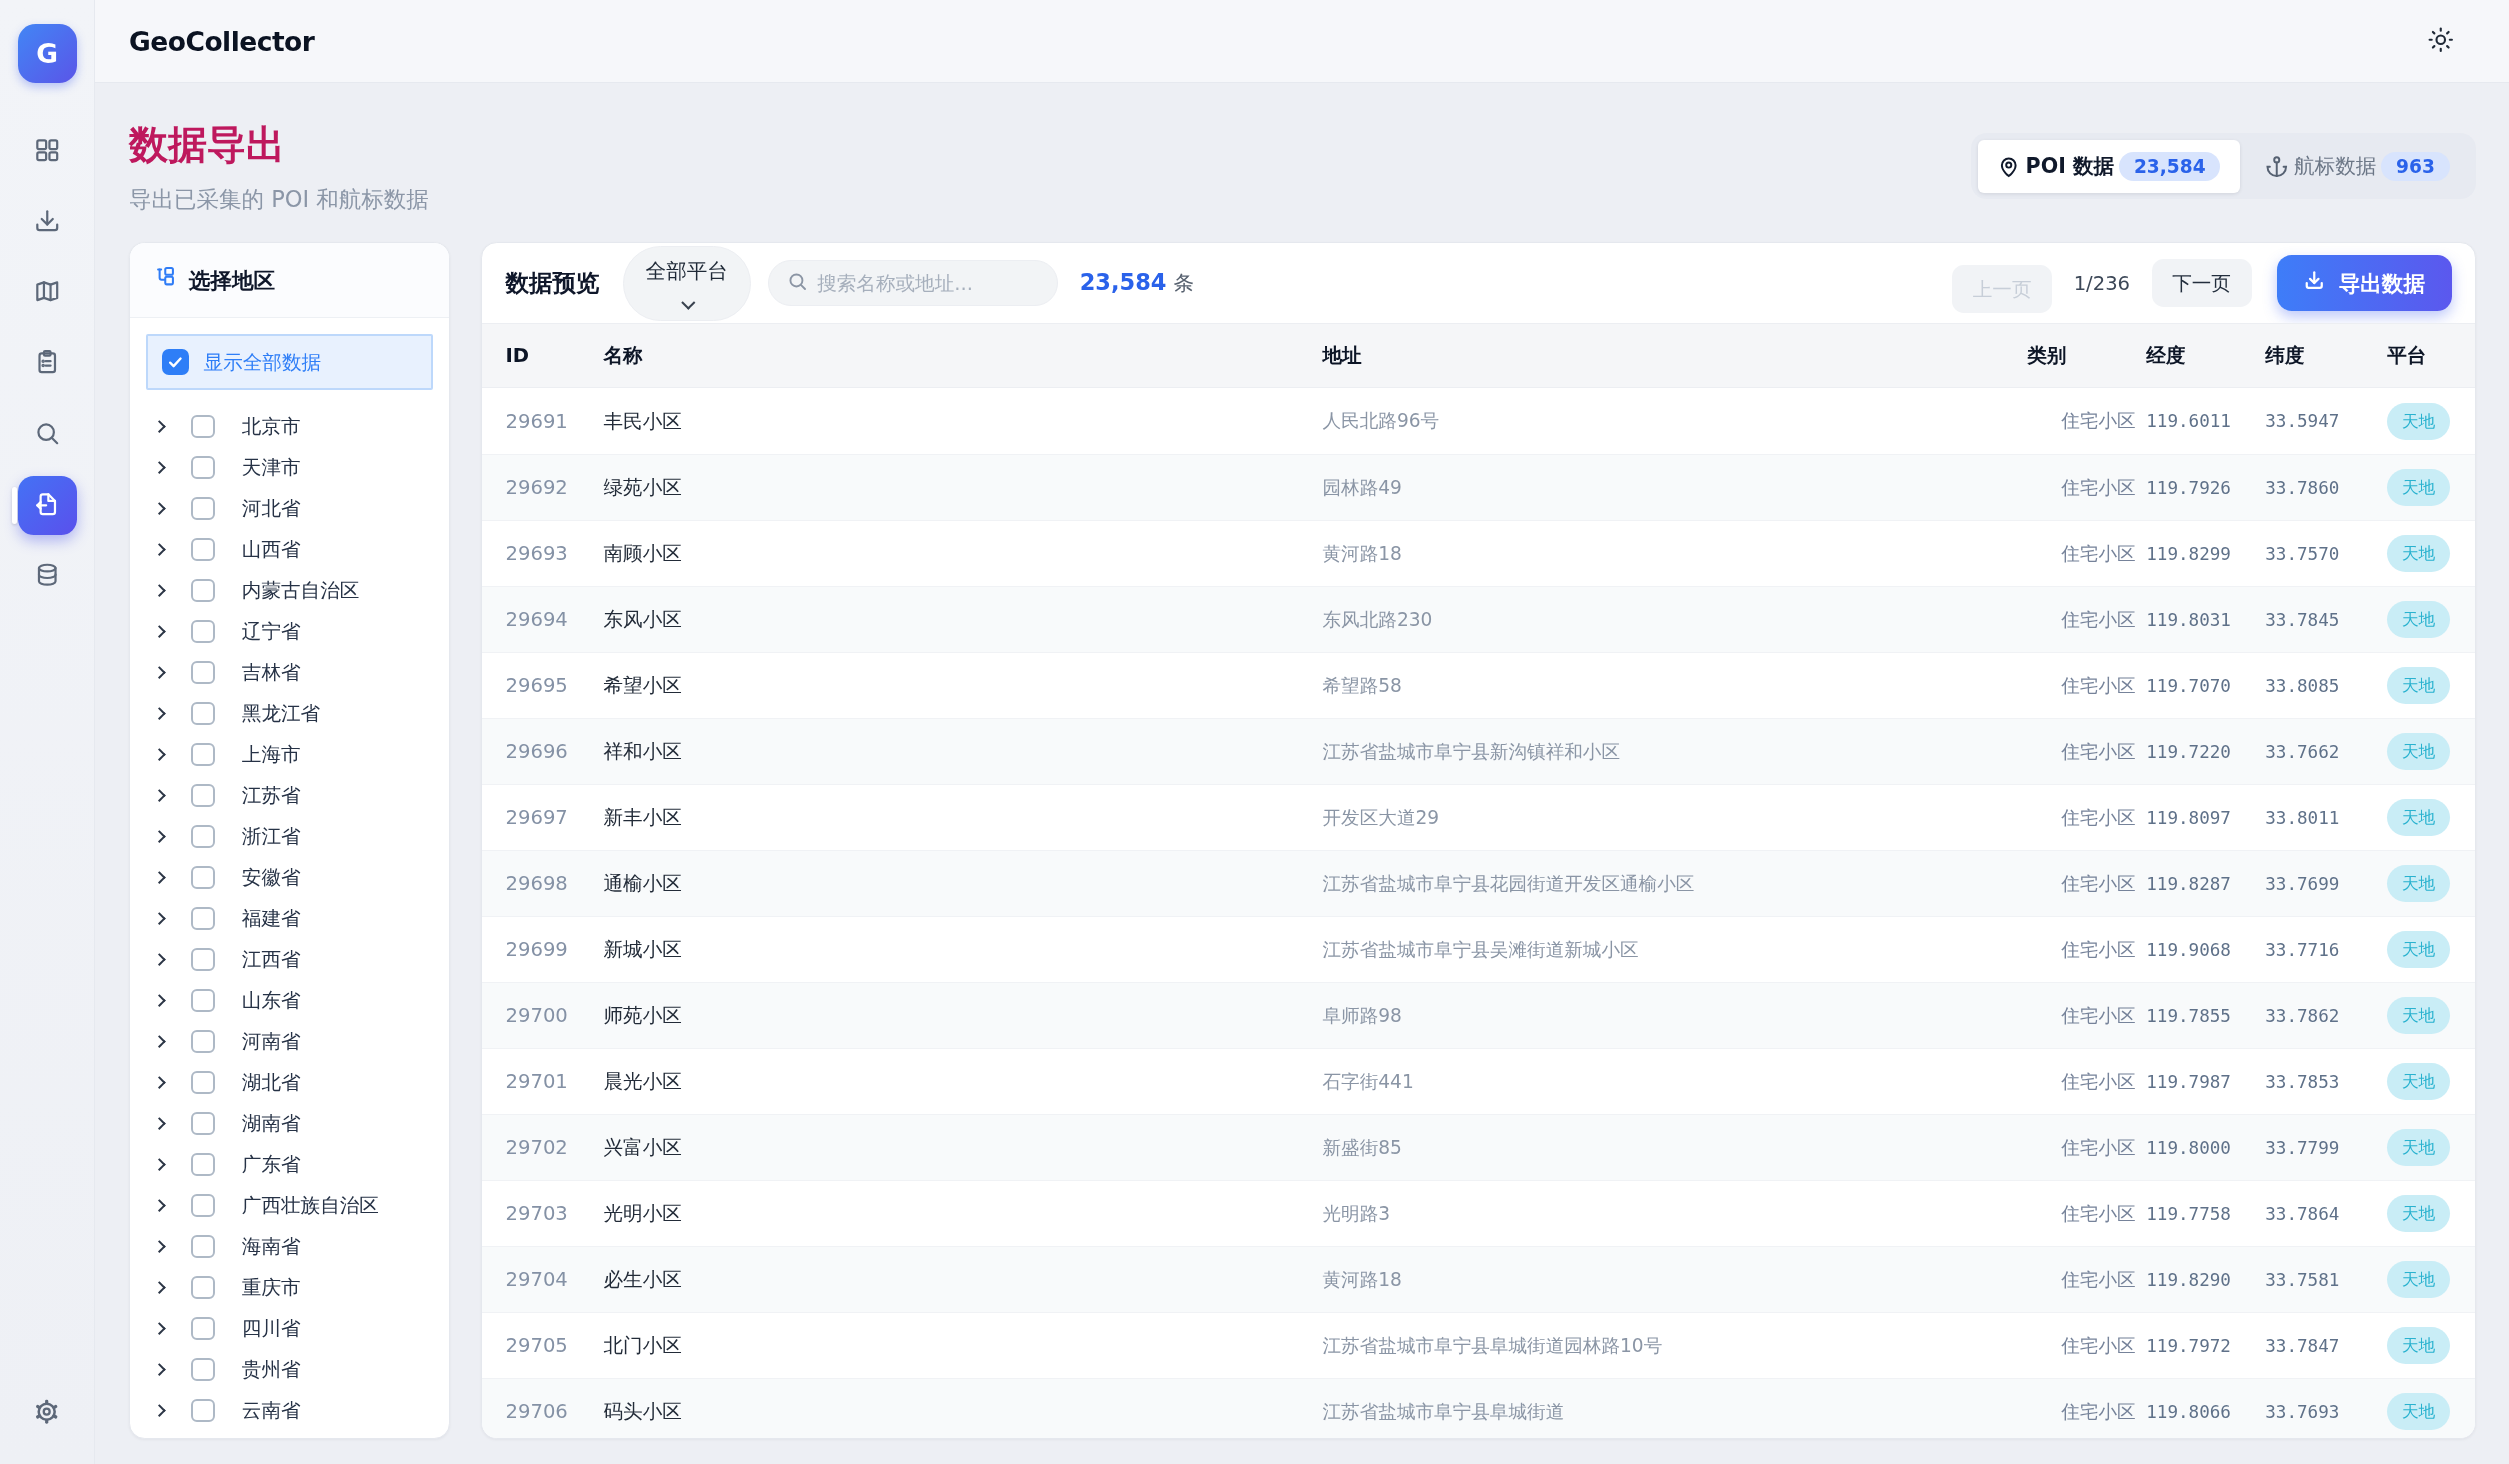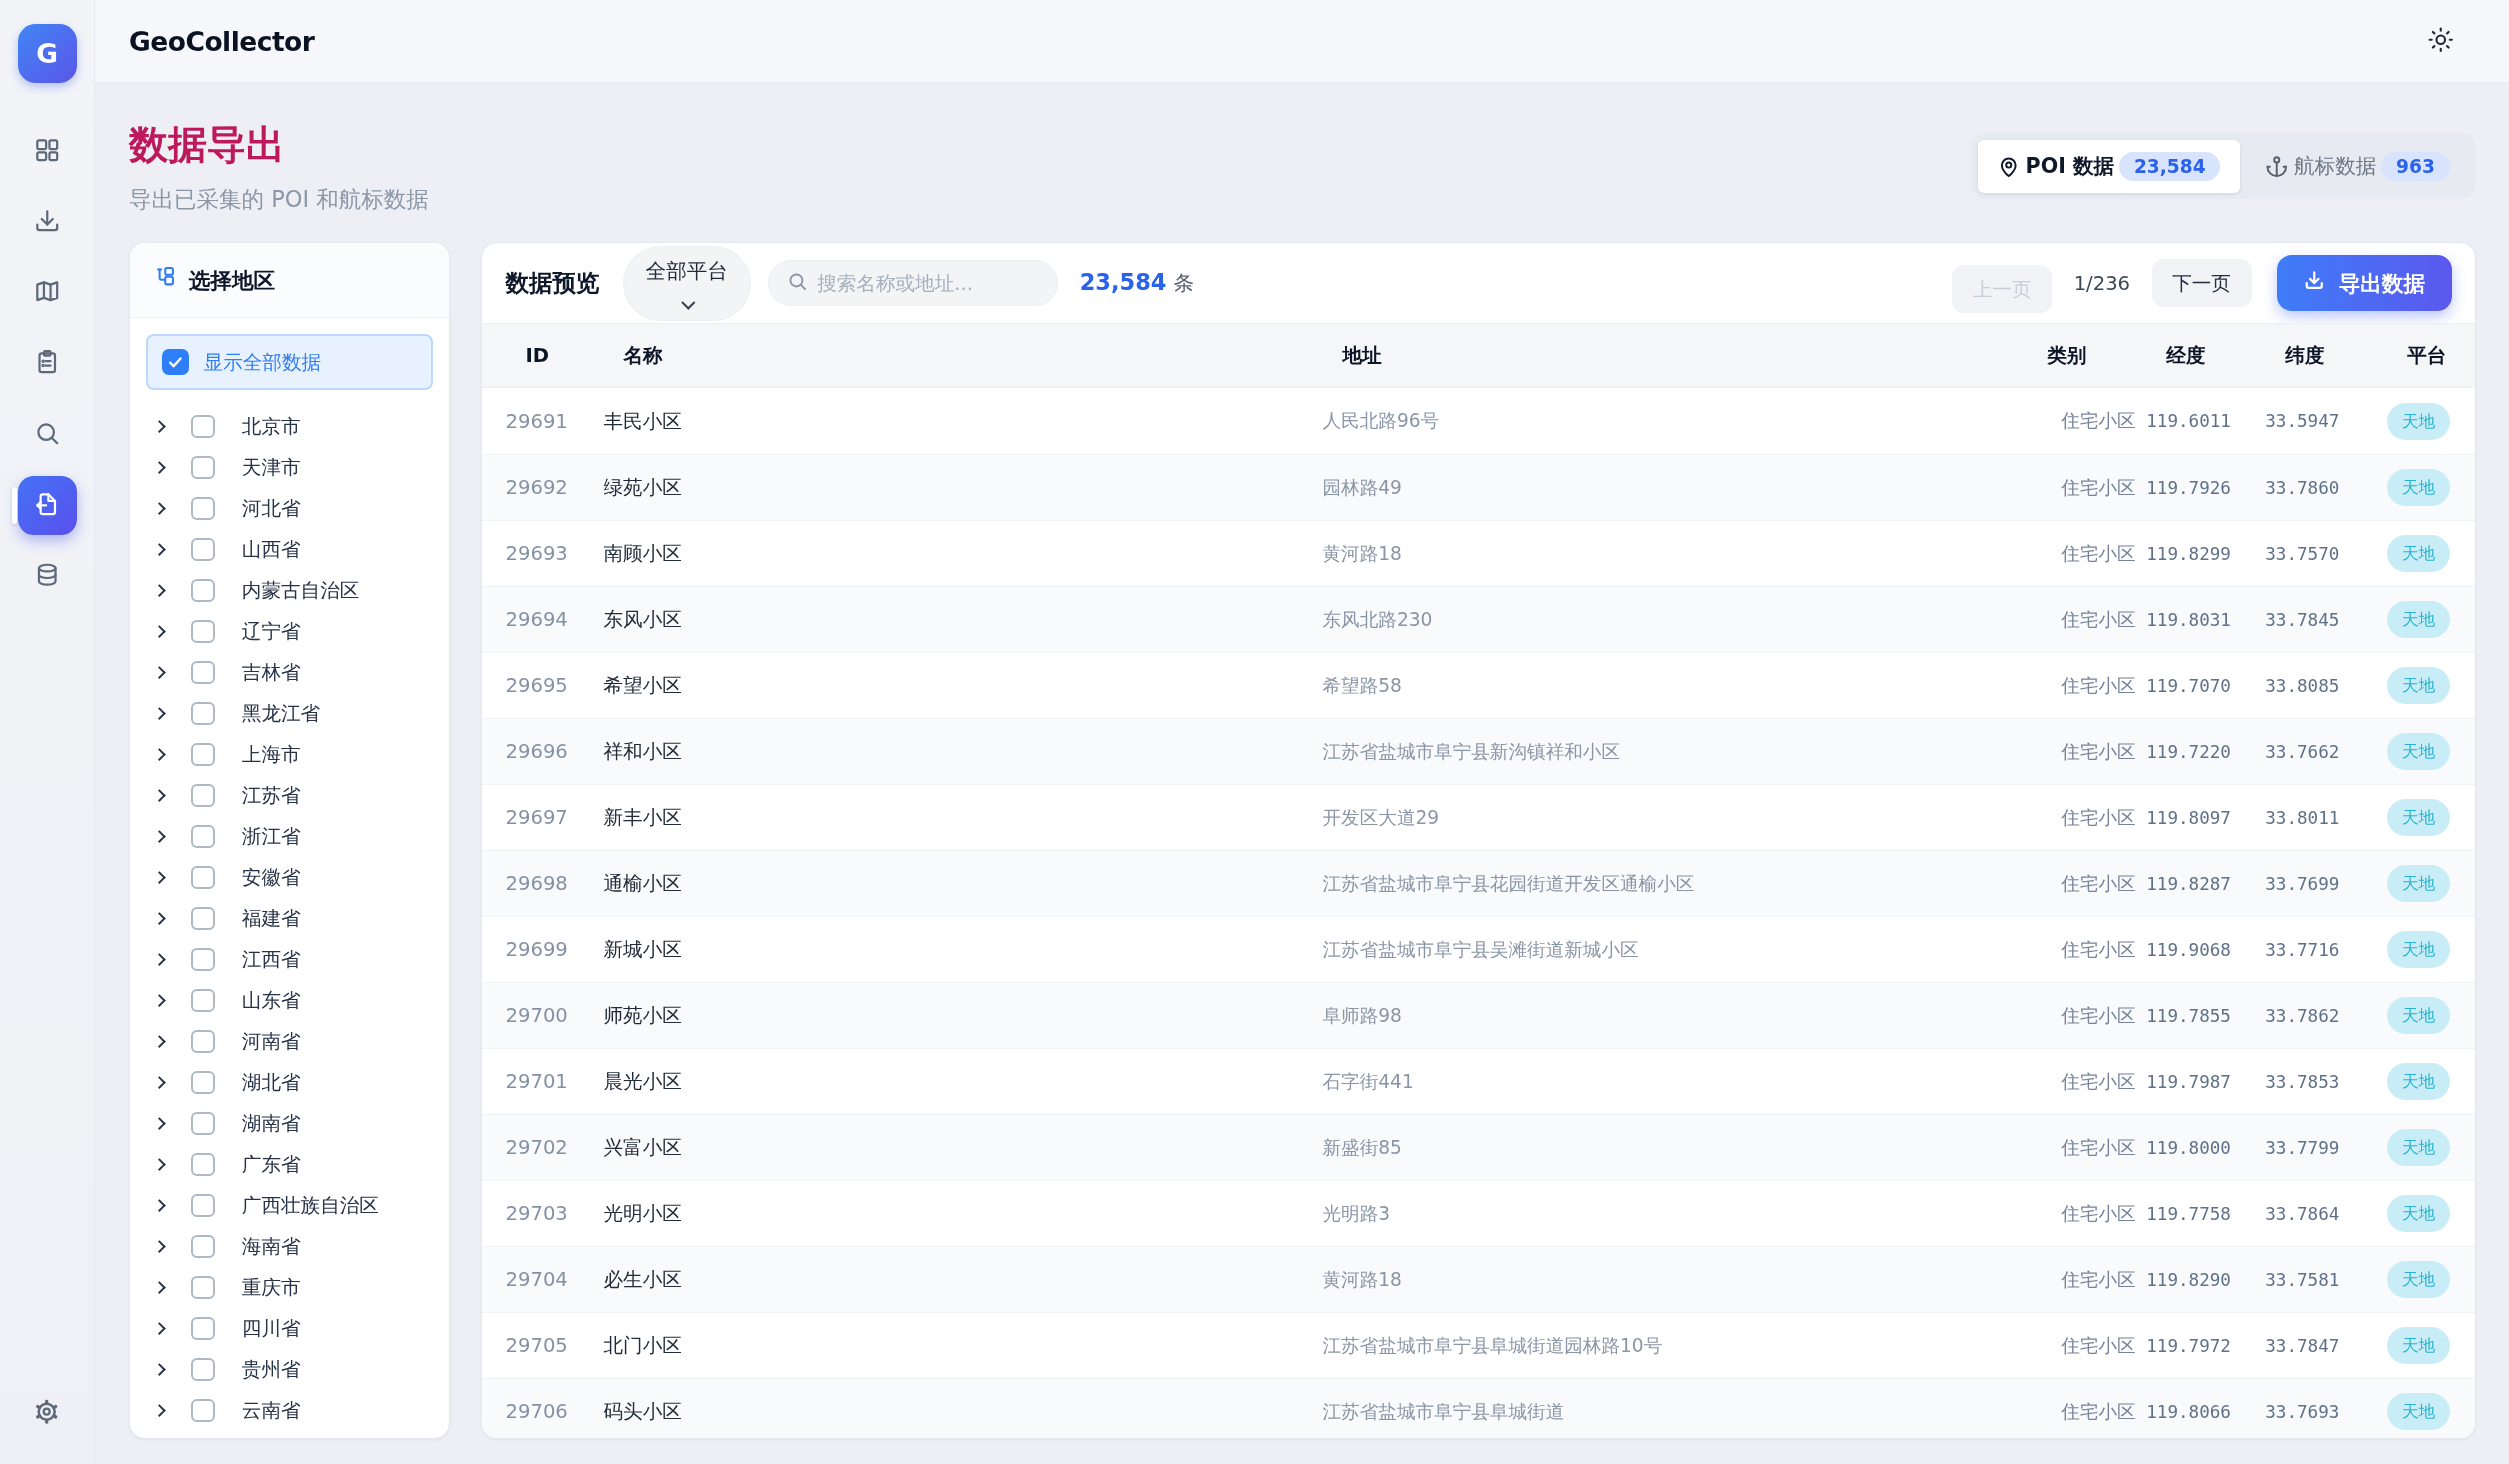--- a/index.html
+++ b/index.html
@@ -57,21 +57,21 @@
   .cols { margin-top:27.4px; display:flex; gap:31px; height:1197px; }
   .card { background:#ffffff; border:1px solid #e5e8ee; border-radius:15.7px;
           box-shadow:0 1px 2.9px rgba(16,24,40,.05); overflow:hidden; }
 
   
   .sidebar { width:321px; display:flex; flex-direction:column; }
   .panel-head { display:flex; align-items:center; gap:12.7px; padding:22.5px 23.5px; background:#fbfcfe;
                 border-bottom:1px solid #edf0f4; }
   .panel-head svg { width:22.5px; height:22.5px; color:#2f7cf6; }
   .panel-title { font-size:21.6px; font-weight:bold; color:#0f172a; }
-  .show-all { margin:15.7px; padding:12.7px 14.7px; background:#e8f1fe; border:2px solid #bdd8fb; border-radius:8px;
+  .show-all { margin:15.7px; padding:12.7px 14.7px; background:#e8f1fe; border:2px solid #bdd8fb; border-radius:2px;
               display:flex; align-items:center; gap:14.7px; cursor:pointer; }
   .cb-on { width:26.5px; height:26.5px; border-radius:6.9px; background:#2e7ef7; display:flex; align-items:center; justify-content:center; }
   .cb-on svg { width:16.7px; height:16.7px; }
   .show-all-label { font-size:19.6px; color:#2e7ef7; }
   .province-list { flex:1; overflow:hidden; padding:0 9.8px; }
   .prov-row { height:41px; display:flex; align-items:center; gap:27px; padding-left:15.7px; cursor:pointer; border-radius:7.8px; }
   .chev { width:8.8px; height:8.8px; border-top:2.5px solid #2c3646; border-right:2.5px solid #2c3646;
           transform:rotate(45deg); flex:none; }
   .cb-off { width:23.5px; height:23.5px; border:2px solid #aeb9c6; border-radius:5.9px; background:#fff; flex:none; }
   .prov-label { font-size:19.6px; color:#263246; }
@@ -101,21 +101,21 @@
   .page-ind { font-size:19.6px; color:#3c4757; margin:0 3.9px; }
   .export-btn { border:none; display:flex; align-items:center; gap:12.7px; margin-left:7.8px;
                 background:linear-gradient(90deg,#3e7df8,#5b58ee); color:#fff; font-weight:600; font-size:21.6px;
                 border-radius:14.7px; padding:13.7px 26.5px; cursor:pointer; box-shadow:0 5.9px 13.7px rgba(70,100,240,.35);
                 font-family:inherit; }
   .export-btn svg { width:22.5px; height:22.5px; }
 
   .grid-row { display:grid; grid-template-columns:98px 719px 1fr 119px 119px 122px 78px;
               align-items:center; padding:0 9.8px 0 23.5px; }
   .thead { background:#f5f6f8; border-top:1px solid #eceef2; border-bottom:1px solid #eceef2; height:65px; flex:none; }
-  .th { font-size:19.6px; font-weight:bold; color:#0c1526;margin-left:20px; }
+  .th { font-size:19.6px; font-weight:bold; color:#0c1526; }
   .tbody { flex:1; overflow:hidden; }
   .tr { height:66px; border-top:1px solid #f0f2f5; cursor:pointer; }
   .tr:first-child { border-top:none; }
   .tr.alt { background:#f8fafb; }
   .td-id { font-size:19.6px; color:#8491a5; }
   .td-name { font-size:19.6px; font-weight:500; color:#222b38; }
   .td-addr { font-size:18.6px; color:#8a95a5; }
   .td-cat { font-size:18.6px; color:#76839a;margin-left:34px; }
   .td-num { font-size:17.6px; color:#5f7189; font-family:"DejaVu Sans Mono","Liberation Mono",monospace; }
   .pill-platform { display:inline-block; background:#c9edf6; color:#29b2cf; font-size:16.7px;

